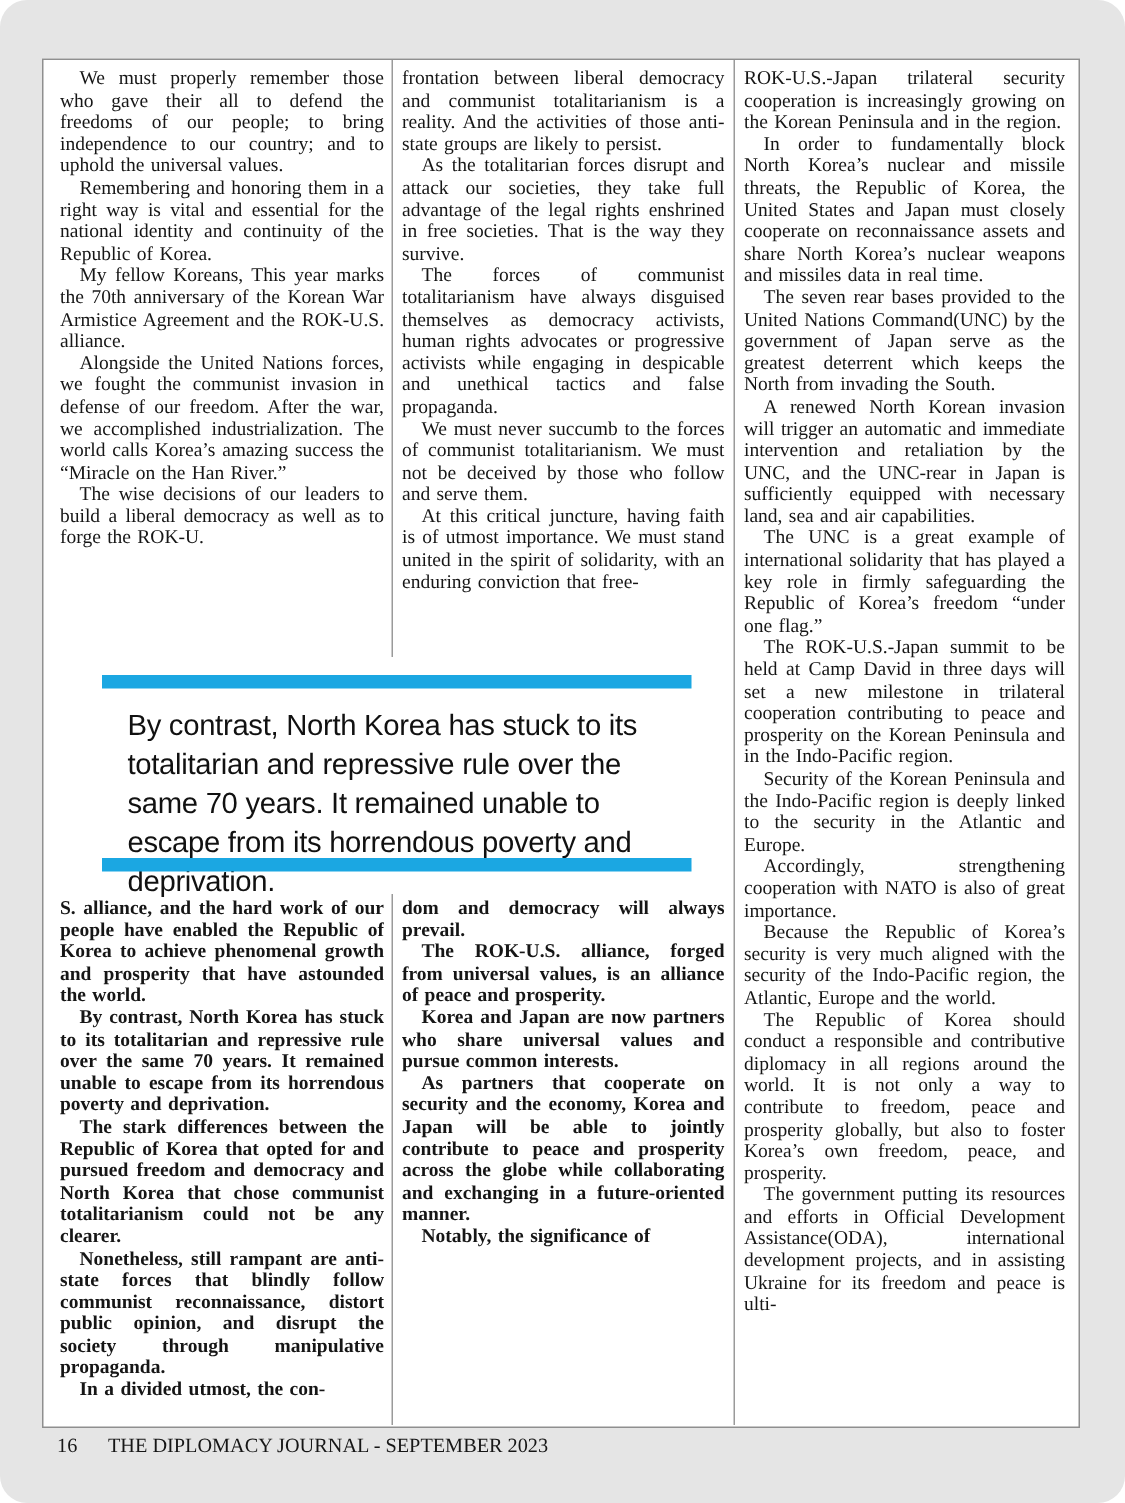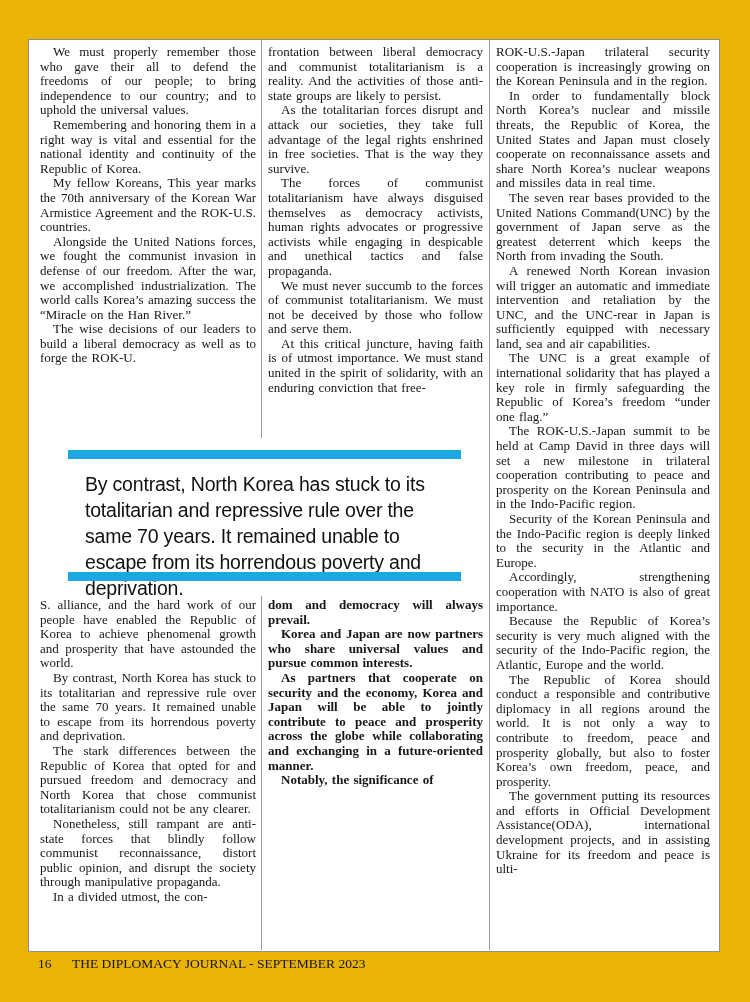--- a/index.html
+++ b/index.html
@@ -4,24 +4,25 @@
 <style>
   html, body {
     margin: 0;
     padding: 0;
     background: #ffffff;
   }
   .page {
     position: relative;
     width: 750px;
     height: 1002px;
-    background: #eab308;
+    background: #e5e5e5;
     font-family: "Liberation Serif", serif;
     color: #161616;
     overflow: hidden;
+    border-radius: 18px;
   }
   .frame {
     position: absolute;
     left: 28px;
     top: 39px;
     width: 692px;
     height: 913px;
     border: 1px solid #8f8f8f;
     background: #ffffff;
     box-sizing: border-box;
@@ -37,21 +38,21 @@
     margin: 0;
     text-indent: 13px;
     word-spacing: 1px;
   }
   .col.continued p:first-child {
     text-indent: 0;
   }
   .col-1-top    { left: 40px;  top: 45px;  width: 216px; height: 394px; }
   .col-2-top    { left: 268px; top: 45px;  width: 215px; height: 394px; }
   .col-3        { left: 496px; top: 45px;  width: 214px; height: 901px; }
-  .col-1-bottom { left: 40px;  top: 598px; width: 216px; height: 348px; }
+  .col-1-bottom { left: 40px;  top: 598px; width: 216px; height: 348px; font-weight: bold; }
   .col-2-bottom { left: 268px; top: 598px; width: 215px; height: 348px; font-weight: bold; }
   .vrule {
     position: absolute;
     width: 1px;
     background: #9a9a9a;
   }
   .vrule-a-top    { left: 261px; top: 40px;  height: 398px; }
   .vrule-a-bottom { left: 261px; top: 596px; height: 354px; }
   .vrule-b        { left: 489px; top: 40px;  height: 910px; }
   .pullquote {
@@ -101,21 +102,21 @@
 <div class="page">
   <div class="frame"></div>
 
   <div class="vrule vrule-a-top"></div>
   <div class="vrule vrule-a-bottom"></div>
   <div class="vrule vrule-b"></div>
 
   <div class="col col-1-top">
       <p>We must properly remember those who gave their all to defend the freedoms of our people; to bring independence to our country; and to uphold the universal values.</p>
       <p>Remembering and honoring them in a right way is vital and essential for the national identity and continuity of the Republic of Korea.</p>
-      <p>My fellow Koreans, This year marks the 70th anniversary of the Korean War Armistice Agreement and the ROK-U.S. countries.</p>
+      <p>My fellow Koreans, This year marks the 70th anniversary of the Korean War Armistice Agreement and the ROK-U.S. alliance.</p>
       <p>Alongside the United Nations forces, we fought the communist invasion in defense of our freedom. After the war, we accomplished industrialization. The world calls Korea’s amazing success the “Miracle on the Han River.”</p>
       <p>The wise decisions of our leaders to build a liberal democracy as well as to forge the ROK-U.</p>
     </div>
 
   <div class="col col-3 continued">
       <p>ROK-U.S.-Japan trilateral security cooperation is increasingly growing on the Korean Peninsula and in the region.</p>
       <p>In order to fundamentally block North Korea’s nuclear and missile threats, the Republic of Korea, the United States and Japan must closely cooperate on reconnaissance assets and share North Korea’s nuclear weapons and missiles data in real time.</p>
       <p>The seven rear bases provided to the United Nations Command(UNC) by the government of Japan serve as the greatest deterrent which keeps the North from invading the South.</p>
       <p>A renewed North Korean invasion will trigger an automatic and immediate intervention and retaliation by the UNC, and the UNC-rear in Japan is sufficiently equipped with necessary land, sea and air capabilities.</p>
       <p>The UNC is a great example of international solidarity that has played a key role in firmly safeguarding the Republic of Korea’s freedom “under one flag.”</p>
@@ -144,20 +145,21 @@
   <div class="col col-1-bottom continued">
       <p>S. alliance, and the hard work of our people have enabled the Republic of Korea to achieve phenomenal growth and prosperity that have astounded the world.</p>
       <p>By contrast, North Korea has stuck to its totalitarian and repressive rule over the same 70 years. It remained unable to escape from its horrendous poverty and deprivation.</p>
       <p>The stark differences between the Republic of Korea that opted for and pursued freedom and democracy and North Korea that chose communist totalitarianism could not be any clearer.</p>
       <p>Nonetheless, still rampant are anti-state forces that blindly follow communist reconnaissance, distort public opinion, and disrupt the society through manipulative propaganda.</p>
       <p>In a divided utmost, the con-</p>
     </div>
 
   <div class="col col-2-bottom continued">
       <p>dom and democracy will always prevail.</p>
+      <p>The ROK-U.S. alliance, forged from universal values, is an alliance of peace and prosperity.</p>
       <p>Korea and Japan are now partners who share universal values and pursue common interests.</p>
       <p>As partners that cooperate on security and the economy, Korea and Japan will be able to jointly contribute to peace and prosperity across the globe while collaborating and exchanging in a future-oriented manner.</p>
       <p>Notably, the significance of</p>
     </div>
 
   <div class="footer">
     <span class="page-num">16</span><span>THE DIPLOMACY JOURNAL - SEPTEMBER 2023</span>
   </div>
 </div>
 

